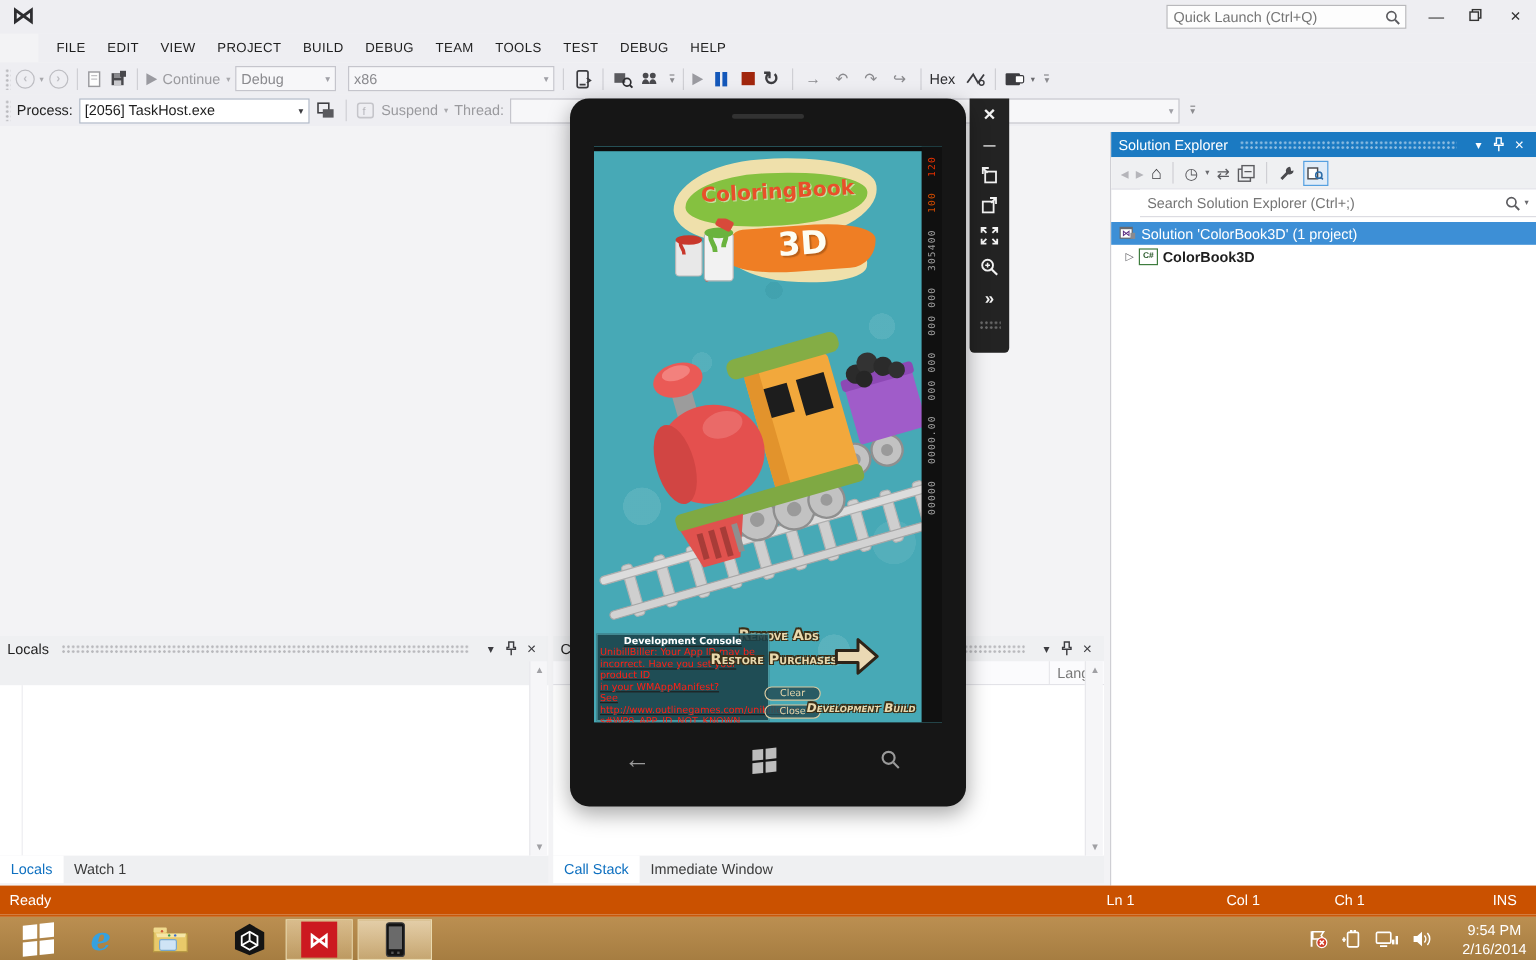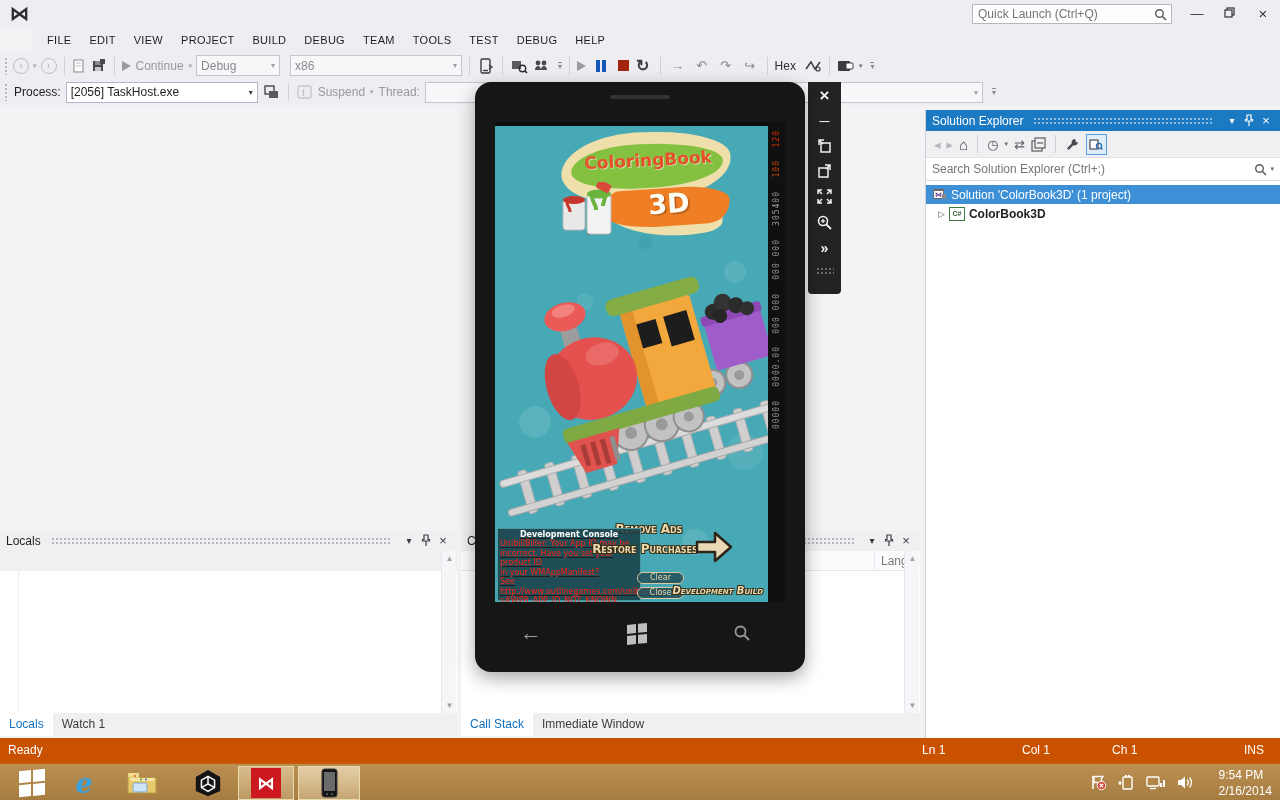--- a/index.html
+++ b/index.html
@@ -54,40 +54,40 @@
   #callstack-panel { left:461px; top:530px; width:459px; height:206px; background:#eff0f2; }
   #cs-content { position:absolute; left:0; top:41px; width:459px; height:142px; background:#fff; }
   .gutterline { position:absolute; left:18px; top:0; bottom:0; width:1px; background:#ededf0; }
 
   
   #solution-explorer { left:925px; top:110px; width:355px; height:628px; background:#fff; border-left:1px solid #cfcfd4; }
   #se-title { background:#1b7ac2; color:#fff; }
   #se-title .dots-fill { background-image:radial-gradient(circle,rgba(255,255,255,.5) 1px,transparent 1.2px); }
   #se-toolbar { height:27px; background:#eff0f2; display:flex; align-items:center; gap:6px; padding:0 8px; border-bottom:1px solid #e2e2e8; }
   .se-ico { font-size:13px; color:#5c5c60; }
-  #se-search { height:23px; background:#fff; border-bottom:1px solid #dcdce2; display:flex; align-items:center; padding:0 6px; }
+  #se-search { height:23px; background:#fff; border-bottom:1px solid #dcdce2; display:flex; align-items:center; padding:0 6px;margin-left:24px; }
   #se-search input { flex:1; border:none; outline:none; font-size:12px; color:#828288; background:transparent; font-family:"Liberation Sans",sans-serif;}
   .tree-row { height:19px; display:flex; align-items:center; font-size:12px; gap:4px; padding-left:4px; }
   .tree-row.selected { background:#3d8fd6; color:#fff; }
   .cs-proj-ico { width:16px; height:14px; border:1px solid #3e7c3e; background:#fff; color:#2d5c2d; font-size:7px; font-weight:bold; text-align:center; line-height:12px; }
 
   
   #statusbar { left:0; top:738px; width:1280px; height:24px; background:#ca5100; color:#fff; font-size:12px; }
   #statusbar span { position:absolute; top:5px; }
 
   
   #taskbar { left:0; top:762px; width:1280px; height:38px; background:linear-gradient(#bb8f51,#a67d41); border-top:2px solid #c85a0a; }
   .tb-btn { position:absolute; top:2px; height:34px; display:flex; align-items:center; justify-content:center; }
   .tb-active { background:linear-gradient(rgba(255,244,214,.45),rgba(255,236,190,.25)); border:1px solid #e9d9ae; }
   .winlogo { display:grid; grid-template-columns:12px 12px; grid-template-rows:12px 12px; gap:2px; transform:skewY(-6deg); }
   .winlogo i { background:#fff; }
   .winlogo.small { grid-template-columns:9px 9px; grid-template-rows:9px 9px; gap:1.5px;}
   .winlogo.small i { background:#bdbdbd; }
   #tray { position:absolute; right:86px; top:10px; display:flex; gap:10px; align-items:center; }
-  #clock { position:absolute; right:8px; top:3px; text-align:left; color:#fff; font-size:12px; line-height:16px; }
+  #clock { position:absolute; right:8px; top:3px; text-align:center; color:#fff; font-size:12px; line-height:16px; }
 
   
   #emulator { left:475px; top:82px; width:330px; height:590px; background:#161616; border-radius:16px; box-shadow:0 6px 18px rgba(0,0,0,.35); z-index:50; }
   #em-speaker { position:absolute; left:135px; top:13px; width:60px; height:4px; border-radius:2px; background:#323232; }
   #em-screen { position:absolute; left:20px; top:40px; width:290px; height:480px; background-color:#47a9b6;
     background-image:
       radial-gradient(circle 26px at 40px 300px, rgba(255,255,255,.10) 60%, transparent 61%),
       radial-gradient(circle 18px at 240px 150px, rgba(255,255,255,.09) 60%, transparent 61%),
       radial-gradient(circle 22px at 200px 420px, rgba(255,255,255,.10) 60%, transparent 61%),
       radial-gradient(circle 14px at 90px 180px, rgba(255,255,255,.08) 60%, transparent 61%),

